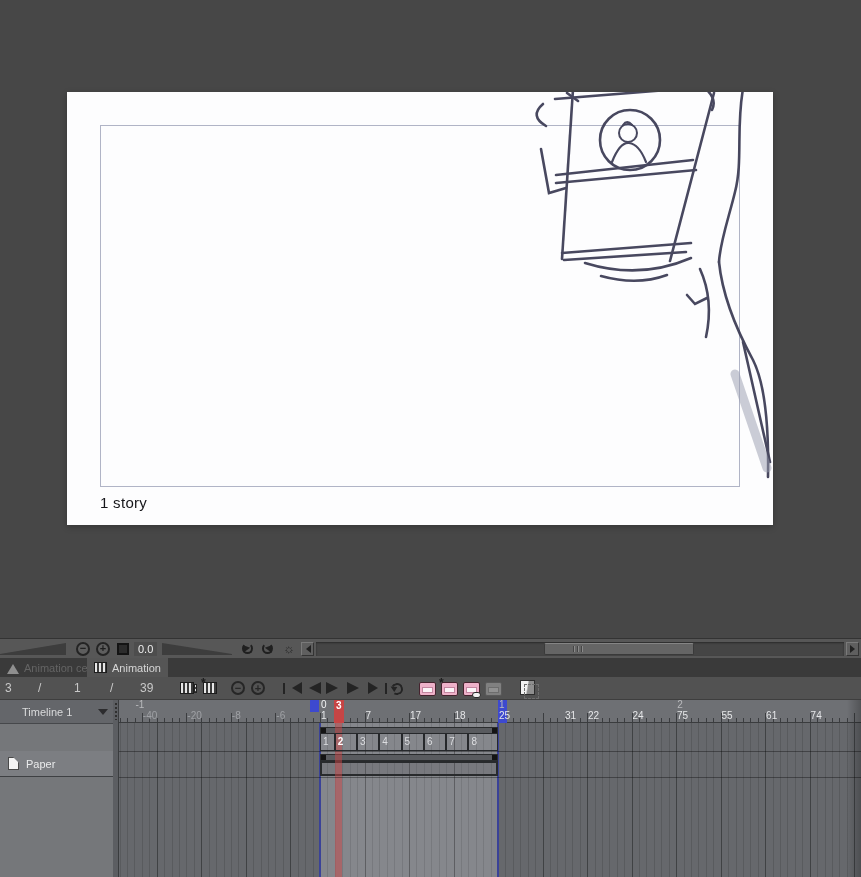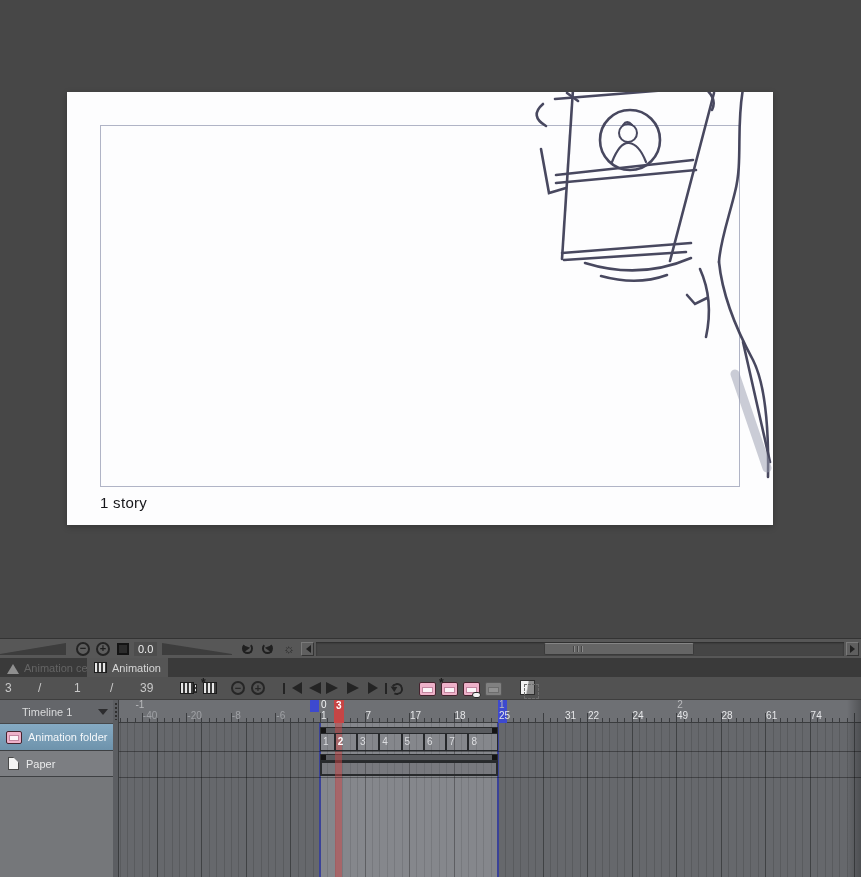--- a/index.html
+++ b/index.html
@@ -249,24 +249,20 @@
         </span>
     </div>
   </div>
 
   <div class="tl-left">
     <div class="tl-header">
       <span class="lbl">Timeline 1</span>
       <span class="dd-btn">
           <span class="dd-tri"></span>
         </span>
-    </div>
-    <div class="track-row row-anim">
-      <span class="anim-icon"></span>
-      <span>Animation folder</span>
     </div>
     <div class="track-row row-paper">
       <span class="paper-icon"></span>
       <span>Paper</span>
     </div>
   </div>
   <div class="tl-sep">
       <span class="dots"></span>
     </div>
 
@@ -379,22 +375,22 @@
         <div class="flabel dim" style="left: 112.84px;">-8</div>
         <div class="flabel dim" style="left: 157.36px;">-6</div>
         <div class="flabel" style="left: 201.88px;">1</div>
         <div class="flabel" style="left: 246.4px;">7</div>
         <div class="flabel" style="left: 290.92px;">17</div>
         <div class="flabel" style="left: 335.44px;">18</div>
         <div class="flabel" style="left: 379.96px;">25</div>
         <div class="flabel" style="left: 446px;">31</div>
         <div class="flabel" style="left: 469px;">22</div>
         <div class="flabel" style="left: 513.52px;">24</div>
-        <div class="flabel" style="left: 558.04px;">49</div>
-        <div class="flabel" style="left: 602.56px;">28</div>
+        <div class="flabel" style="left: 558.04px;">75</div>
+        <div class="flabel" style="left: 602.56px;">55</div>
         <div class="flabel" style="left: 647.08px;">61</div>
         <div class="flabel" style="left: 691.6px;">74</div>
         <div class="slabel" style="left: 16.5px;">-1</div>
         <div class="slabel bright" style="left: 202px;">0</div>
         <div class="slabel" style="left: 380.08px;">1</div>
         <div class="slabel" style="left: 558.16px;">2</div>
         <div class="bluebar" style="left: 191px;"></div>
         <div class="bluebar tall" style="left: 379.08px;"></div>
         <div class="phead" style="left: 214.84px;">3</div>
       </div>

